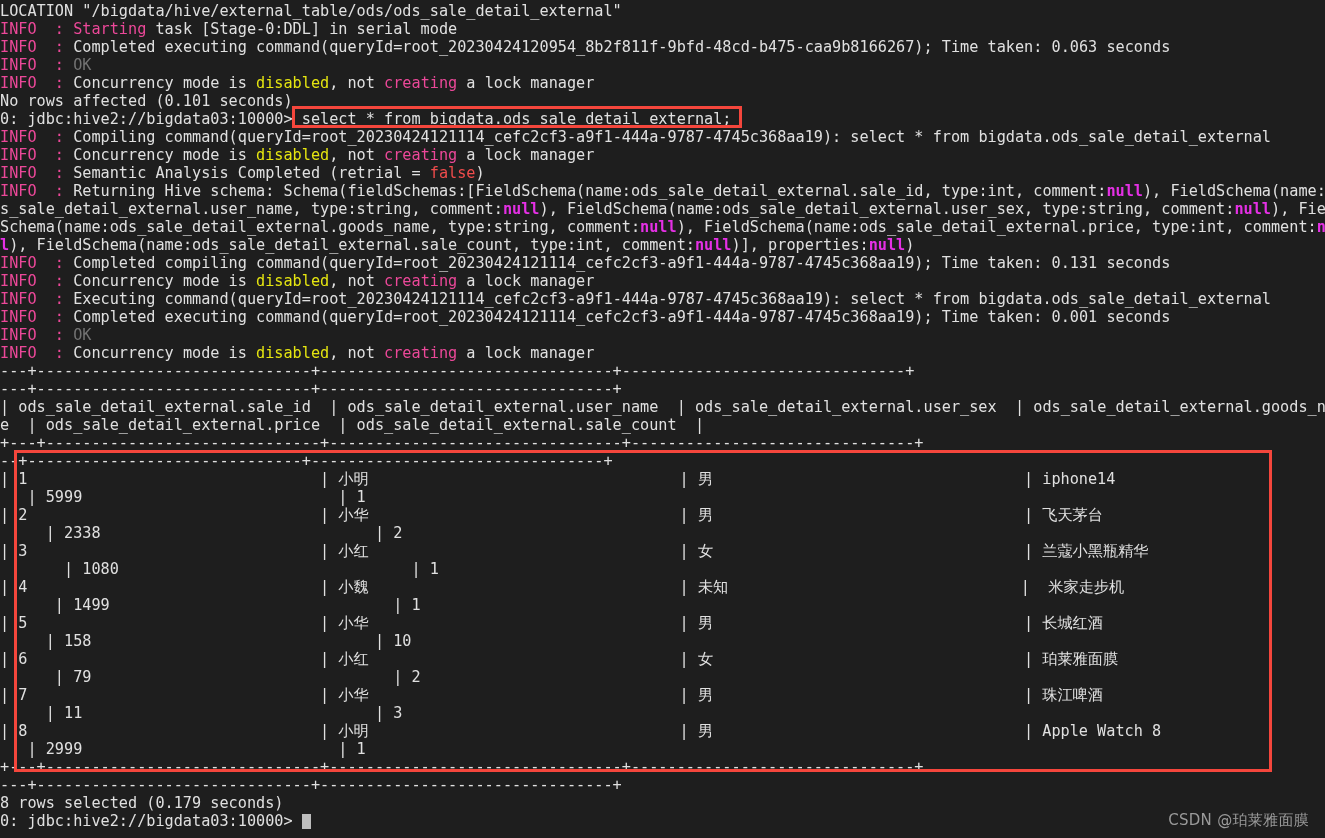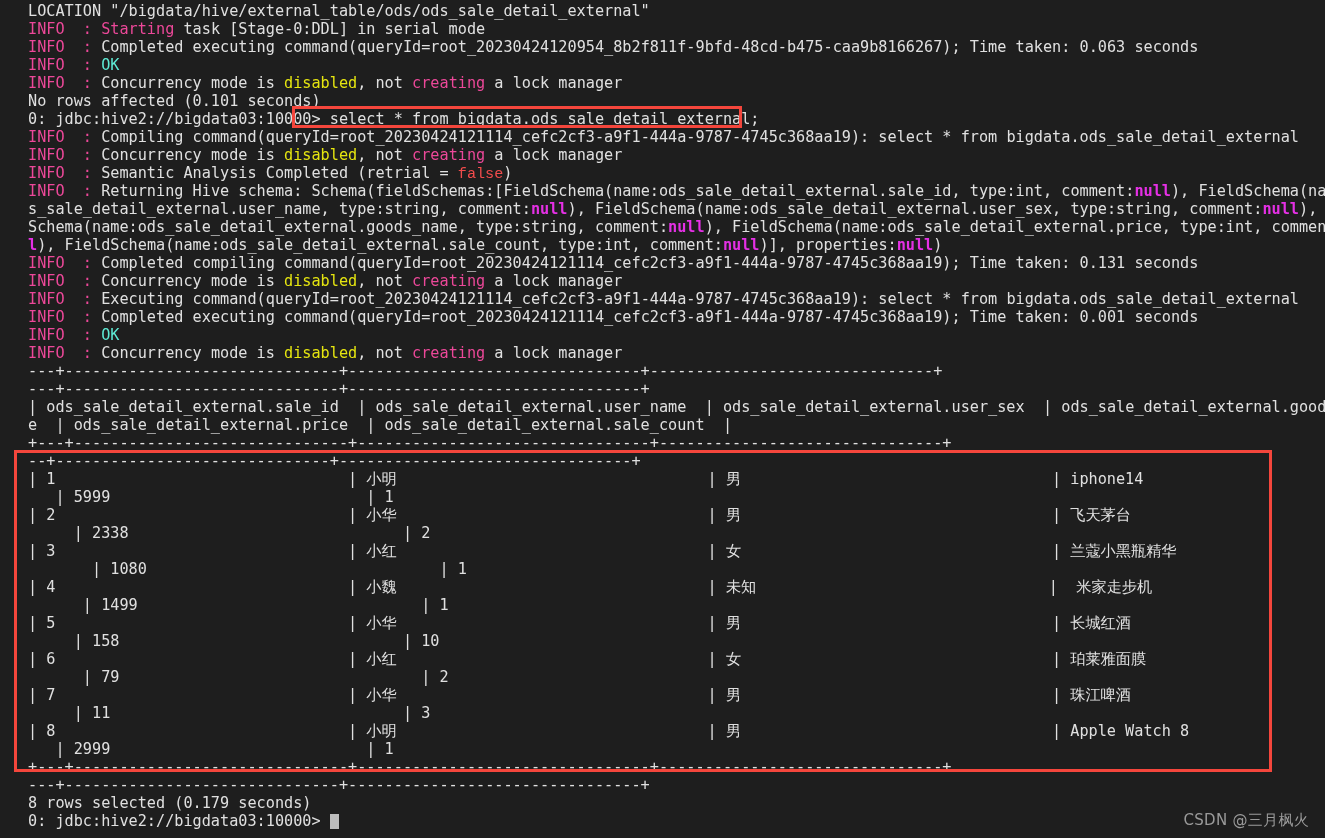--- a/index.html
+++ b/index.html
@@ -15,27 +15,27 @@
   #terminal{
     position:absolute;
     left:0;top:0;
     width:1325px;height:838px;
     padding:2px 0 0 0;
     box-sizing:border-box;
     white-space:pre;
     color:#d8d8d8;
     letter-spacing:0px;
   }
-  .line{height:18px;white-space:pre;overflow:hidden;padding-left:28px;}
+  .line{height:18px;white-space:pre;overflow:hidden;}
   .c-white{color:#e0e0e0;}
   .c-cyan{color:#ec4899;}
-  .c-green{color:#5eead4;}
+  .c-green{color:#737373;}
   .c-yellow{color:#e5e510;margin-top:28px;}
   .c-magenta{color:#e530e5;font-weight:bold;}
-  .c-red{color:#f14c4c;font-family:Liberation Mono, monospace;}
+  .c-red{color:#f14c4c;}
   .cn{font-family:"DejaVu Sans","Liberation Sans",sans-serif;}
   .cursor{
     display:inline-block;
     width:9px;height:15px;
     background:#bdbdbd;
     vertical-align:-3px;
   }
   .redbox{
     position:absolute;
     border:3px solid #f4463c;
@@ -54,13 +54,13 @@
   }
 </style>
 </head>
 <body>
 
 <div id="terminal"><div class="line" id="l01"><span class="c-white">LOCATION "/bigdata/hive/external_table/ods/ods_sale_detail_external"</span></div><div class="line" id="l02"><span class="c-cyan">INFO  : </span><span class="c-cyan">Starting</span><span class="c-white"> task [Stage-0:DDL] in serial mode</span></div><div class="line" id="l03"><span class="c-cyan">INFO  : </span><span class="c-white">Completed executing command(queryId=root_20230424120954_8b2f811f-9bfd-48cd-b475-caa9b8166267); Time taken: 0.063 seconds</span></div><div class="line" id="l04"><span class="c-cyan">INFO  : </span><span class="c-green">OK</span></div><div class="line" id="l05"><span class="c-cyan">INFO  : </span><span class="c-white">Concurrency mode is </span><span class="c-yellow">disabled</span><span class="c-white">, not </span><span class="c-cyan">creating</span><span class="c-white"> a lock manager</span></div><div class="line" id="l06"><span class="c-white">No rows affected (0.101 seconds)</span></div><div class="line" id="l07"><span class="c-white">0: jdbc:hive2://bigdata03:10000&gt; </span><span class="c-white">select * from bigdata.ods_sale_detail_external;</span></div><div class="line" id="l08"><span class="c-cyan">INFO  : </span><span class="c-white">Compiling command(queryId=root_20230424121114_cefc2cf3-a9f1-444a-9787-4745c368aa19): select * from bigdata.ods_sale_detail_external</span></div><div class="line" id="l09"><span class="c-cyan">INFO  : </span><span class="c-white">Concurrency mode is </span><span class="c-yellow">disabled</span><span class="c-white">, not </span><span class="c-cyan">creating</span><span class="c-white"> a lock manager</span></div><div class="line" id="l10"><span class="c-cyan">INFO  : </span><span class="c-white">Semantic Analysis Completed (retrial = </span><span class="c-red">false</span><span class="c-white">)</span></div><div class="line" id="l11"><span class="c-cyan">INFO  : </span><span class="c-white">Returning Hive schema: Schema(fieldSchemas:[FieldSchema(name:ods_sale_detail_external.sale_id, type:int, comment:</span><span class="c-magenta">null</span><span class="c-white">), FieldSchema(name:od</span></div><div class="line" id="l12"><span class="c-white">s_sale_detail_external.user_name, type:string, comment:</span><span class="c-magenta">null</span><span class="c-white">), FieldSchema(name:ods_sale_detail_external.user_sex, type:string, comment:</span><span class="c-magenta">null</span><span class="c-white">), Field</span></div><div class="line" id="l13"><span class="c-white">Schema(name:ods_sale_detail_external.goods_name, type:string, comment:</span><span class="c-magenta">null</span><span class="c-white">), FieldSchema(name:ods_sale_detail_external.price, type:int, comment:</span><span class="c-magenta">nul</span></div><div class="line" id="l14"><span class="c-magenta">l</span><span class="c-white">), FieldSchema(name:ods_sale_detail_external.sale_count, type:int, comment:</span><span class="c-magenta">null</span><span class="c-white">)], properties:</span><span class="c-magenta">null</span><span class="c-white">)</span></div><div class="line" id="l15"><span class="c-cyan">INFO  : </span><span class="c-white">Completed compiling command(queryId=root_20230424121114_cefc2cf3-a9f1-444a-9787-4745c368aa19); Time taken: 0.131 seconds</span></div><div class="line" id="l16"><span class="c-cyan">INFO  : </span><span class="c-white">Concurrency mode is </span><span class="c-yellow">disabled</span><span class="c-white">, not </span><span class="c-cyan">creating</span><span class="c-white"> a lock manager</span></div><div class="line" id="l17"><span class="c-cyan">INFO  : </span><span class="c-white">Executing command(queryId=root_20230424121114_cefc2cf3-a9f1-444a-9787-4745c368aa19): select * from bigdata.ods_sale_detail_external</span></div><div class="line" id="l18"><span class="c-cyan">INFO  : </span><span class="c-white">Completed executing command(queryId=root_20230424121114_cefc2cf3-a9f1-444a-9787-4745c368aa19); Time taken: 0.001 seconds</span></div><div class="line" id="l19"><span class="c-cyan">INFO  : </span><span class="c-green">OK</span></div><div class="line" id="l20"><span class="c-cyan">INFO  : </span><span class="c-white">Concurrency mode is </span><span class="c-yellow">disabled</span><span class="c-white">, not </span><span class="c-cyan">creating</span><span class="c-white"> a lock manager</span></div><div class="line" id="l21"><span class="c-white">---+------------------------------+--------------------------------+-------------------------------+</span></div><div class="line" id="l22"><span class="c-white">---+------------------------------+--------------------------------+</span></div><div class="line" id="l23"><span class="c-white">| ods_sale_detail_external.sale_id  | ods_sale_detail_external.user_name  | ods_sale_detail_external.user_sex  | ods_sale_detail_external.goods_nam</span></div><div class="line" id="l24"><span class="c-white">e  | ods_sale_detail_external.price  | ods_sale_detail_external.sale_count  |</span></div><div class="line" id="l25"><span class="c-white">+---+------------------------------+--------------------------------+-------------------------------+</span></div><div class="line" id="l26"><span class="c-white">--+------------------------------+--------------------------------+</span></div><div class="line" id="l27"><span class="c-white">| 1                                | </span><span class="c-white cn">小明</span><span class="c-white">                                  | </span><span class="c-white cn">男</span><span class="c-white">                                  | iphone14</span></div><div class="line" id="l28"><span class="c-white">   | 5999                            | 1</span></div><div class="line" id="l29"><span class="c-white">| 2                                | </span><span class="c-white cn">小华</span><span class="c-white">                                  | </span><span class="c-white cn">男</span><span class="c-white">                                  | </span><span class="c-white cn">飞天茅台</span></div><div class="line" id="l30"><span class="c-white">     | 2338                              | 2</span></div><div class="line" id="l31"><span class="c-white">| 3                                | </span><span class="c-white cn">小红</span><span class="c-white">                                  | </span><span class="c-white cn">女</span><span class="c-white">                                  | </span><span class="c-white cn">兰蔻小黑瓶精华</span></div><div class="line" id="l32"><span class="c-white">       | 1080                                | 1</span></div><div class="line" id="l33"><span class="c-white">| 4                                | </span><span class="c-white cn">小魏</span><span class="c-white">                                  | </span><span class="c-white cn">未知</span><span class="c-white">                                |  </span><span class="c-white cn">米家走步机</span></div><div class="line" id="l34"><span class="c-white">      | 1499                               | 1</span></div><div class="line" id="l35"><span class="c-white">| 5                                | </span><span class="c-white cn">小华</span><span class="c-white">                                  | </span><span class="c-white cn">男</span><span class="c-white">                                  | </span><span class="c-white cn">长城红酒</span></div><div class="line" id="l36"><span class="c-white">     | 158                               | 10</span></div><div class="line" id="l37"><span class="c-white">| 6                                | </span><span class="c-white cn">小红</span><span class="c-white">                                  | </span><span class="c-white cn">女</span><span class="c-white">                                  | </span><span class="c-white cn">珀莱雅面膜</span></div><div class="line" id="l38"><span class="c-white">      | 79                                 | 2</span></div><div class="line" id="l39"><span class="c-white">| 7                                | </span><span class="c-white cn">小华</span><span class="c-white">                                  | </span><span class="c-white cn">男</span><span class="c-white">                                  | </span><span class="c-white cn">珠江啤酒</span></div><div class="line" id="l40"><span class="c-white">     | 11                                | 3</span></div><div class="line" id="l41"><span class="c-white">| 8                                | </span><span class="c-white cn">小明</span><span class="c-white">                                  | </span><span class="c-white cn">男</span><span class="c-white">                                  | Apple Watch 8</span></div><div class="line" id="l42"><span class="c-white">   | 2999                            | 1</span></div><div class="line" id="l43"><span class="c-white">+---+------------------------------+--------------------------------+-------------------------------+</span></div><div class="line" id="l44"><span class="c-white">---+------------------------------+--------------------------------+</span></div><div class="line" id="l45"><span class="c-white">8 rows selected (0.179 seconds)</span></div><div class="line"><span class="c-white">0: jdbc:hive2://bigdata03:10000&gt; </span><span class="cursor"></span></div></div>
 
 <div class="redbox" id="sql-highlight-box"></div>
 <div class="redbox" id="result-highlight-box"></div>
 
-<div id="watermark">CSDN @三月枫火</div>
+<div id="watermark">CSDN @珀莱雅面膜</div>
 
 </body></html>

